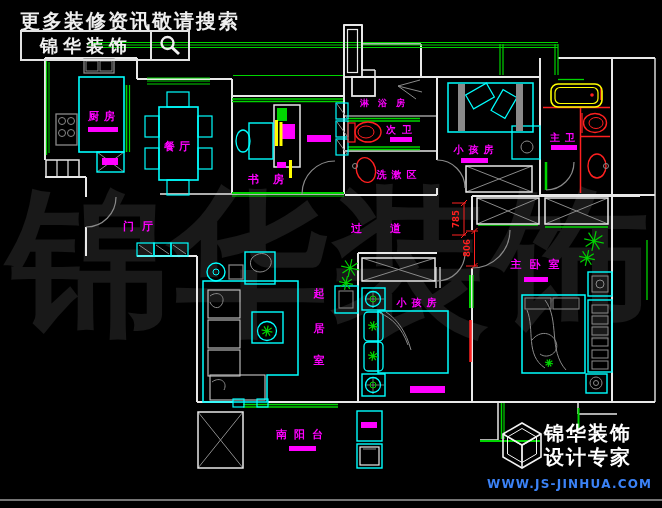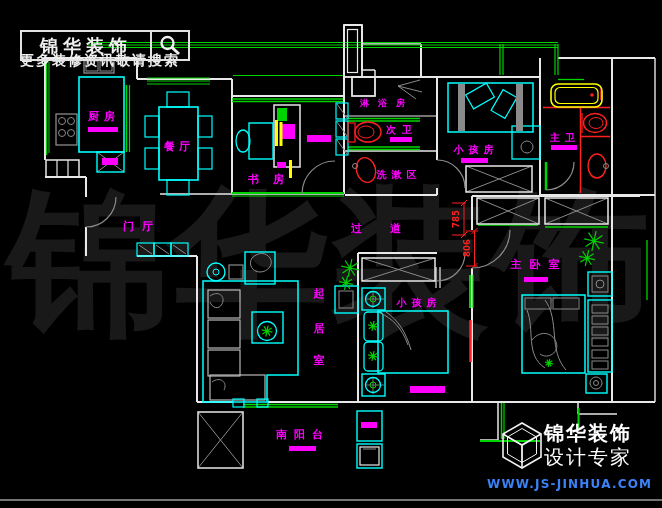--- a/index.html
+++ b/index.html
@@ -1,27 +1,27 @@
 <!DOCTYPE html>
 <html><head>
 <meta charset="utf-8">
 <style>
   html,body{margin:0;padding:0;background:#000;}
   #stage{position:relative;width:662px;height:508px;background:#000;overflow:hidden;
          font-family:"DejaVu Sans","Liberation Sans",sans-serif;}
   #plan-svg{position:absolute;left:0;top:0;}
   .abs{position:absolute;}
-  .promo{left:20px;top:8px;color:#efefef;font-size:14px;font-weight:bold;letter-spacing:2px;margin-top:44px;}
+  .promo{left:20px;top:8px;color:#efefef;font-size:20px;font-weight:bold;letter-spacing:2px;}
   .sbox{left:20px;top:30px;width:128px;height:27px;border:2px solid #e2e2e2;
         color:#efefef;font-size:18px;font-weight:bold;letter-spacing:5px;
         display:flex;align-items:center;justify-content:center;}
   .ibox{left:150px;top:30px;width:36px;height:27px;border:2px solid #e2e2e2;
         display:flex;align-items:center;justify-content:center;}
   .ftr-l1{left:544px;top:420px;color:#fff;font-size:20px;font-weight:bold;letter-spacing:2px;}
-  .ftr-l2{left:544px;top:444px;color:#fff;font-size:20px;font-weight:normal;letter-spacing:2px;}
+  .ftr-l2{left:544px;top:444px;color:#fff;font-size:20px;font-weight:bold;letter-spacing:2px;}
   .ftr-url{left:487px;top:477px;color:#3b82f6;font-size:12px;font-weight:bold;letter-spacing:1.2px;}
   .cube{left:498px;top:419px;}
 </style>
 </head>
 <body>
 
 <div id="stage">
 
   <svg id="plan-svg" width="662" height="508">
       <text x="8" y="318" font-size="160" fill="#191919" font-weight="bold" font-family="&quot;DejaVu Serif&quot;,&quot;Liberation Serif&quot;,serif">锦</text>

